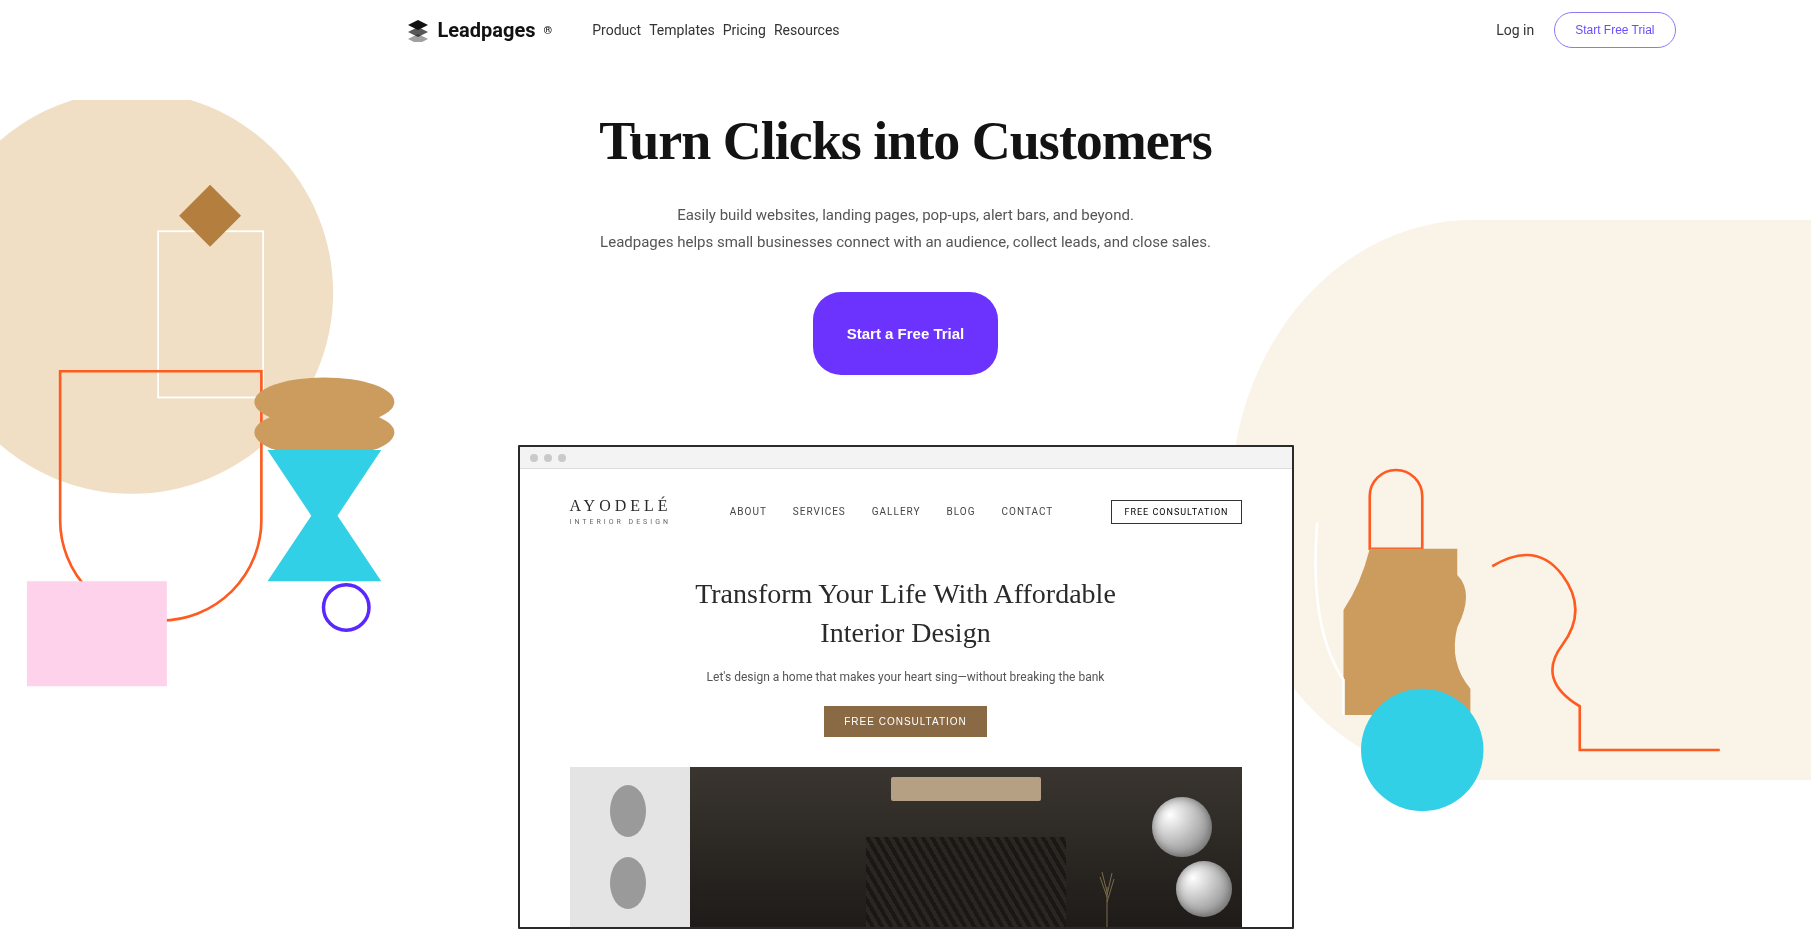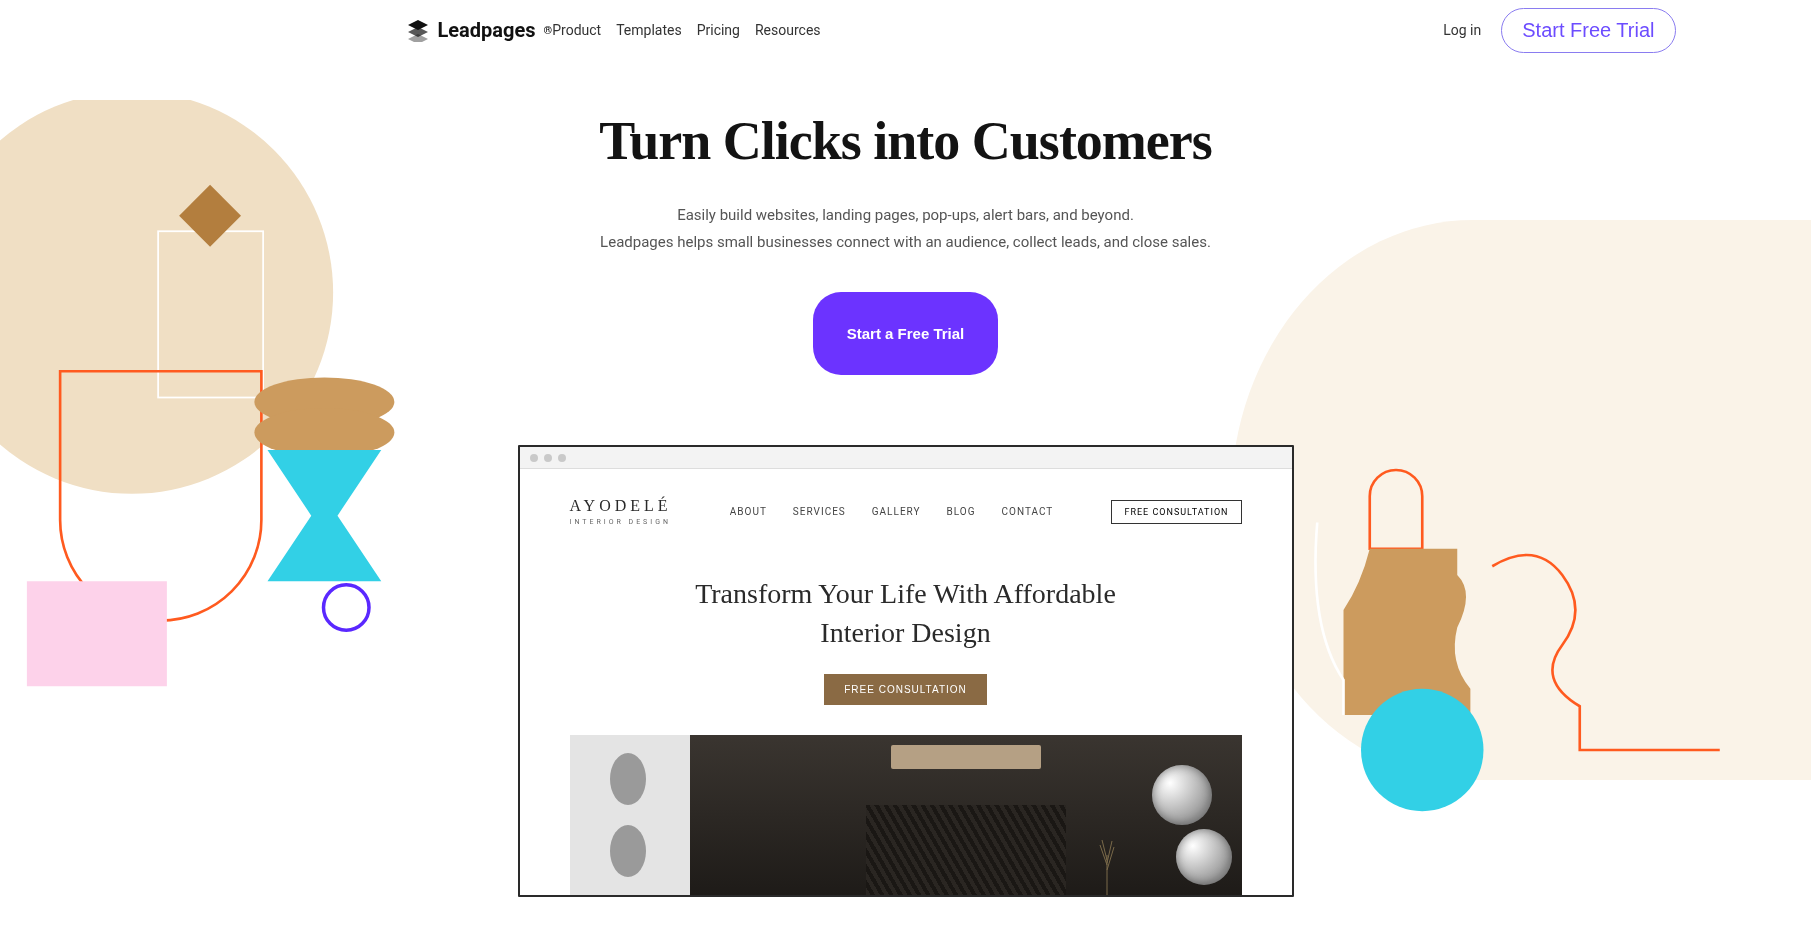--- a/index.html
+++ b/index.html
@@ -27,29 +27,30 @@
       align-items: center;
       position: relative;
     }
     .logo {
       display: flex;
       align-items: center;
       gap: 8px;
       font-weight: 700;
       font-size: 20px;
       color: #111;
+      margin-right: 40px;
     }
     .logo-mark {
       width: 24px;
       height: 24px;
       display: inline-block;
     }
     .nav {
       display: flex;
-      gap: 15px;
+      gap: 8px;
     }
     .nav-item {
       font-size: 14px;
       color: #333;
       cursor: pointer;
     }
     .header-right {
       position: absolute;
       right: -270px;
       display: flex;
@@ -61,21 +62,21 @@
       color: #333;
       cursor: pointer;
       margin-left: 15px;
     }
     .outline-btn {
       border: 1.5px solid #8a7cf0;
       color: #6c4cff;
       background: #fff;
       border-radius: 24px;
       padding: 10px 20px;
-      font-size: 20px;
+      font-size: 12px;
       font-weight: 500;
       cursor: pointer;
     }
 
     
     .hero {
       position: relative;
       z-index: 10;
       text-align: center;
       margin-top: 50px;
@@ -370,20 +371,21 @@
         <span>BLOG</span>
         <span>CONTACT</span>
       </div>
       <div class="mock-cta">FREE CONSULTATION</div>
     </div>
     <div class="mock-hero">
       <h2>
         <span>Transform Your Life With Affordable</span><br>
         <span>Interior Design</span>
       </h2>
+      <div class="mock-hero-sub">Let's design a home that makes your heart sing—without breaking the bank</div>
       <button class="mock-btn">FREE CONSULTATION</button>
     </div>
     <div class="mock-image-row">
       <div class="mock-sideimg"></div>
       <div class="mock-mainimg">
         <div class="hood"></div>
         <div class="backsplash"></div>
         <div class="mirror"></div>
         <div class="mirror2"></div>
         <svg class="vase" viewBox="0 0 30 60">

